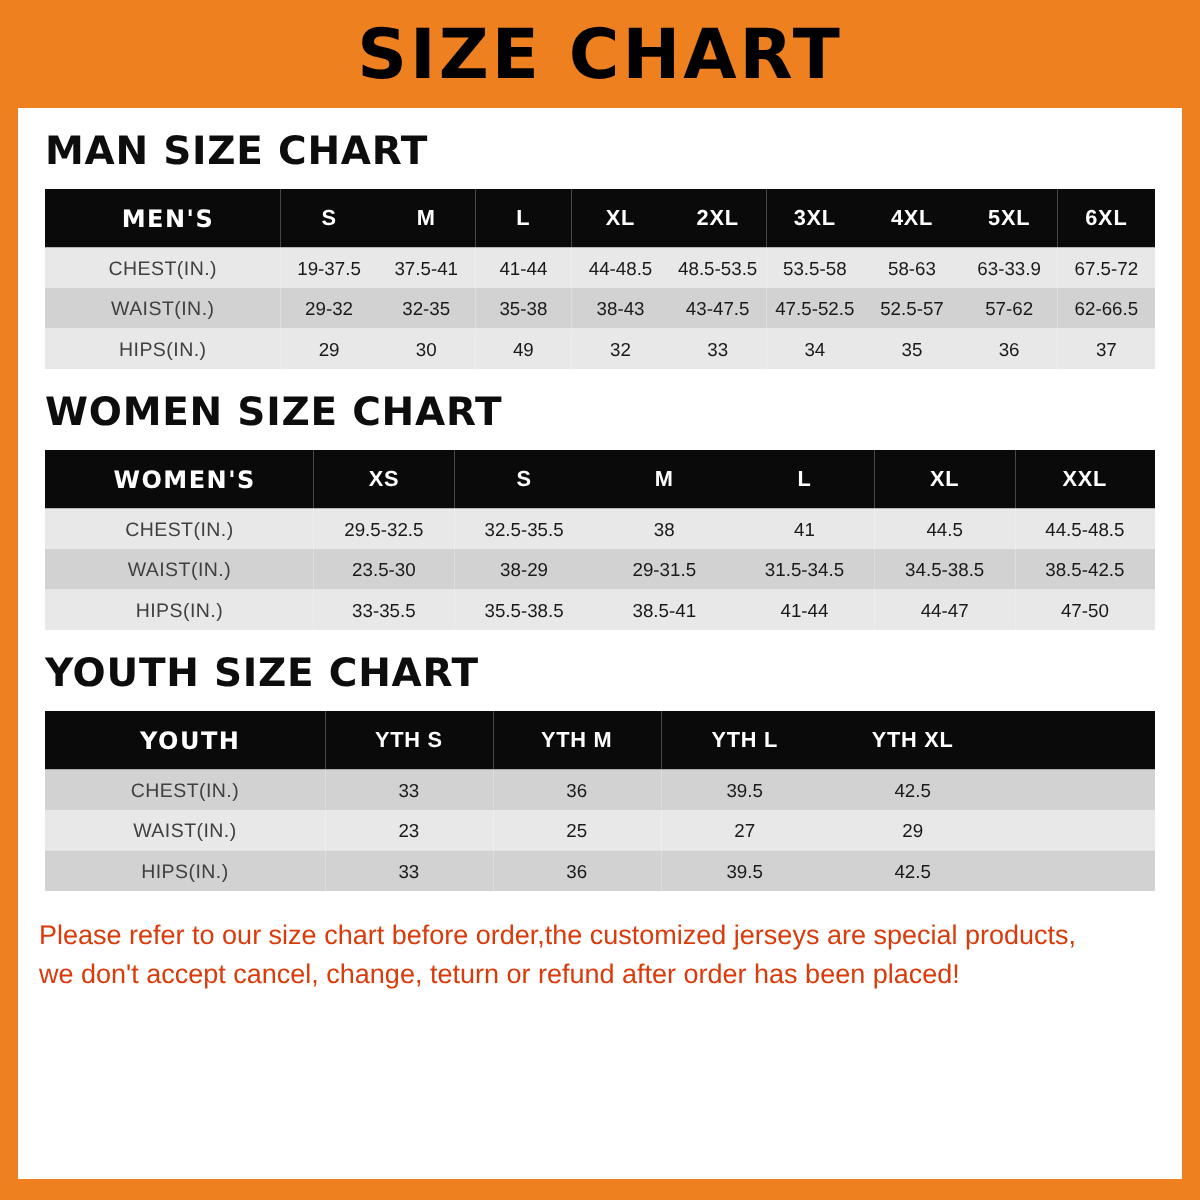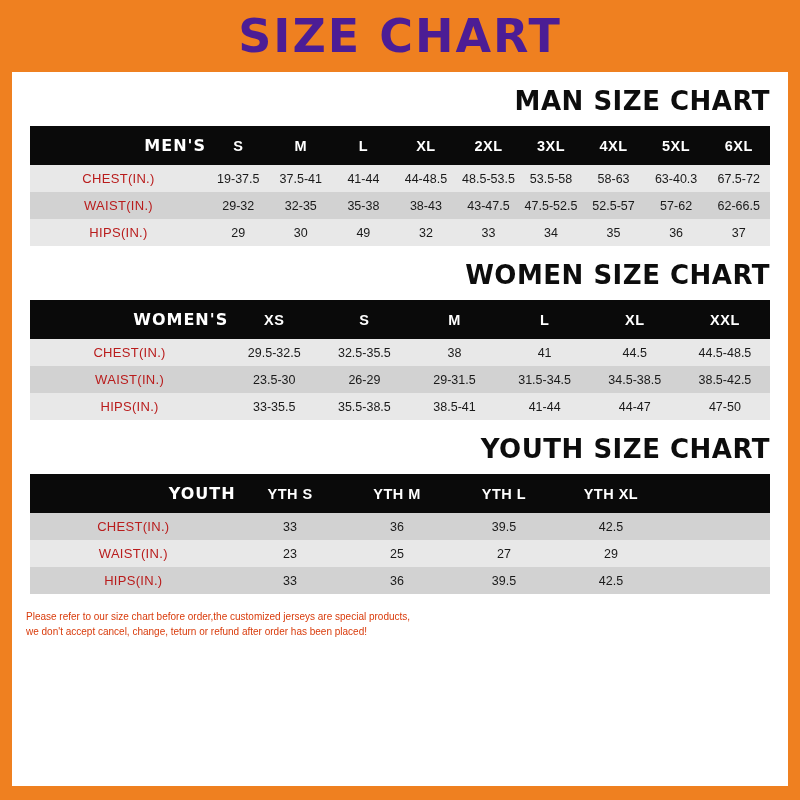--- a/index.html
+++ b/index.html
@@ -28,29 +28,29 @@
     display: flex;
     align-items: center;
     justify-content: center;
     margin: 0 -12px;
   }
   .header-title {
     font-family: "DejaVu Sans", sans-serif;
     font-weight: bold;
     font-size: 46px;
     letter-spacing: 2px;
-    color: #4c1d95;
+    color: #000000;
     text-align: center;
     line-height: 1;
   }
   .section {
     padding: 0 18px;
   }
   .section-title {
-    text-align: right;
+    text-align: left;
     font-family: "DejaVu Sans", sans-serif;
     font-weight: bold;
     font-size: 26px;
     color: #0d0d0d;
     letter-spacing: 0.5px;
     margin: 14px 0 10px 0;
   }
   table.chart {
     width: 100%;
     border-collapse: collapse;
@@ -68,34 +68,34 @@
     color: #ffffff;
     font-size: 14.5px;
     font-weight: bold;
     padding: 10px 1px;
     letter-spacing: 0.5px;
   }
   table.chart thead th.corner {
     font-family: "DejaVu Sans", sans-serif;
     font-size: 16px;
     letter-spacing: 1px;
-    text-align: right;
-    padding-left: 28px;
+    text-align: center;
+    padding-left: 8px;
   }
   table.chart tbody tr.light { background: #e8e8e8; }
   table.chart tbody tr.dark  { background: #d2d2d2; }
   table.chart tbody td.rowlabel {
     font-size: 13px;
     letter-spacing: 0.3px;
-    color: #b91c1c;
+    color: #404040;
   }
   .footer-note {
     margin: 16px 14px 0 14px;
     color: #d93b0b;
-    font-size: 10px;
+    font-size: 18px;
     line-height: 1.45;
     font-family: "Liberation Sans", sans-serif;
   }
   .footer-note div { white-space: nowrap; }
   .bottom-band {
     position: absolute;
     left: -12px;
     right: -12px;
     bottom: 0;
     height: 14px;
@@ -131,21 +131,21 @@
       <tbody>
         <tr class="light">
           <td class="rowlabel">CHEST(IN.)</td>
           <td>19-37.5</td>
           <td>37.5-41</td>
           <td>41-44</td>
           <td>44-48.5</td>
           <td>48.5-53.5</td>
           <td>53.5-58</td>
           <td>58-63</td>
-          <td>63-40.3</td>
+          <td>63-33.9</td>
           <td>67.5-72</td>
         </tr>
         <tr class="dark">
           <td class="rowlabel">WAIST(IN.)</td>
           <td>29-32</td>
           <td>32-35</td>
           <td>35-38</td>
           <td>38-43</td>
           <td>43-47.5</td>
           <td>47.5-52.5</td>
@@ -189,21 +189,21 @@
           <td>29.5-32.5</td>
           <td>32.5-35.5</td>
           <td>38</td>
           <td>41</td>
           <td>44.5</td>
           <td>44.5-48.5</td>
         </tr>
         <tr class="dark">
           <td class="rowlabel">WAIST(IN.)</td>
           <td>23.5-30</td>
-          <td>26-29</td>
+          <td>38-29</td>
           <td>29-31.5</td>
           <td>31.5-34.5</td>
           <td>34.5-38.5</td>
           <td>38.5-42.5</td>
         </tr>
         <tr class="light">
           <td class="rowlabel">HIPS(IN.)</td>
           <td>33-35.5</td>
           <td>35.5-38.5</td>
           <td>38.5-41</td>

